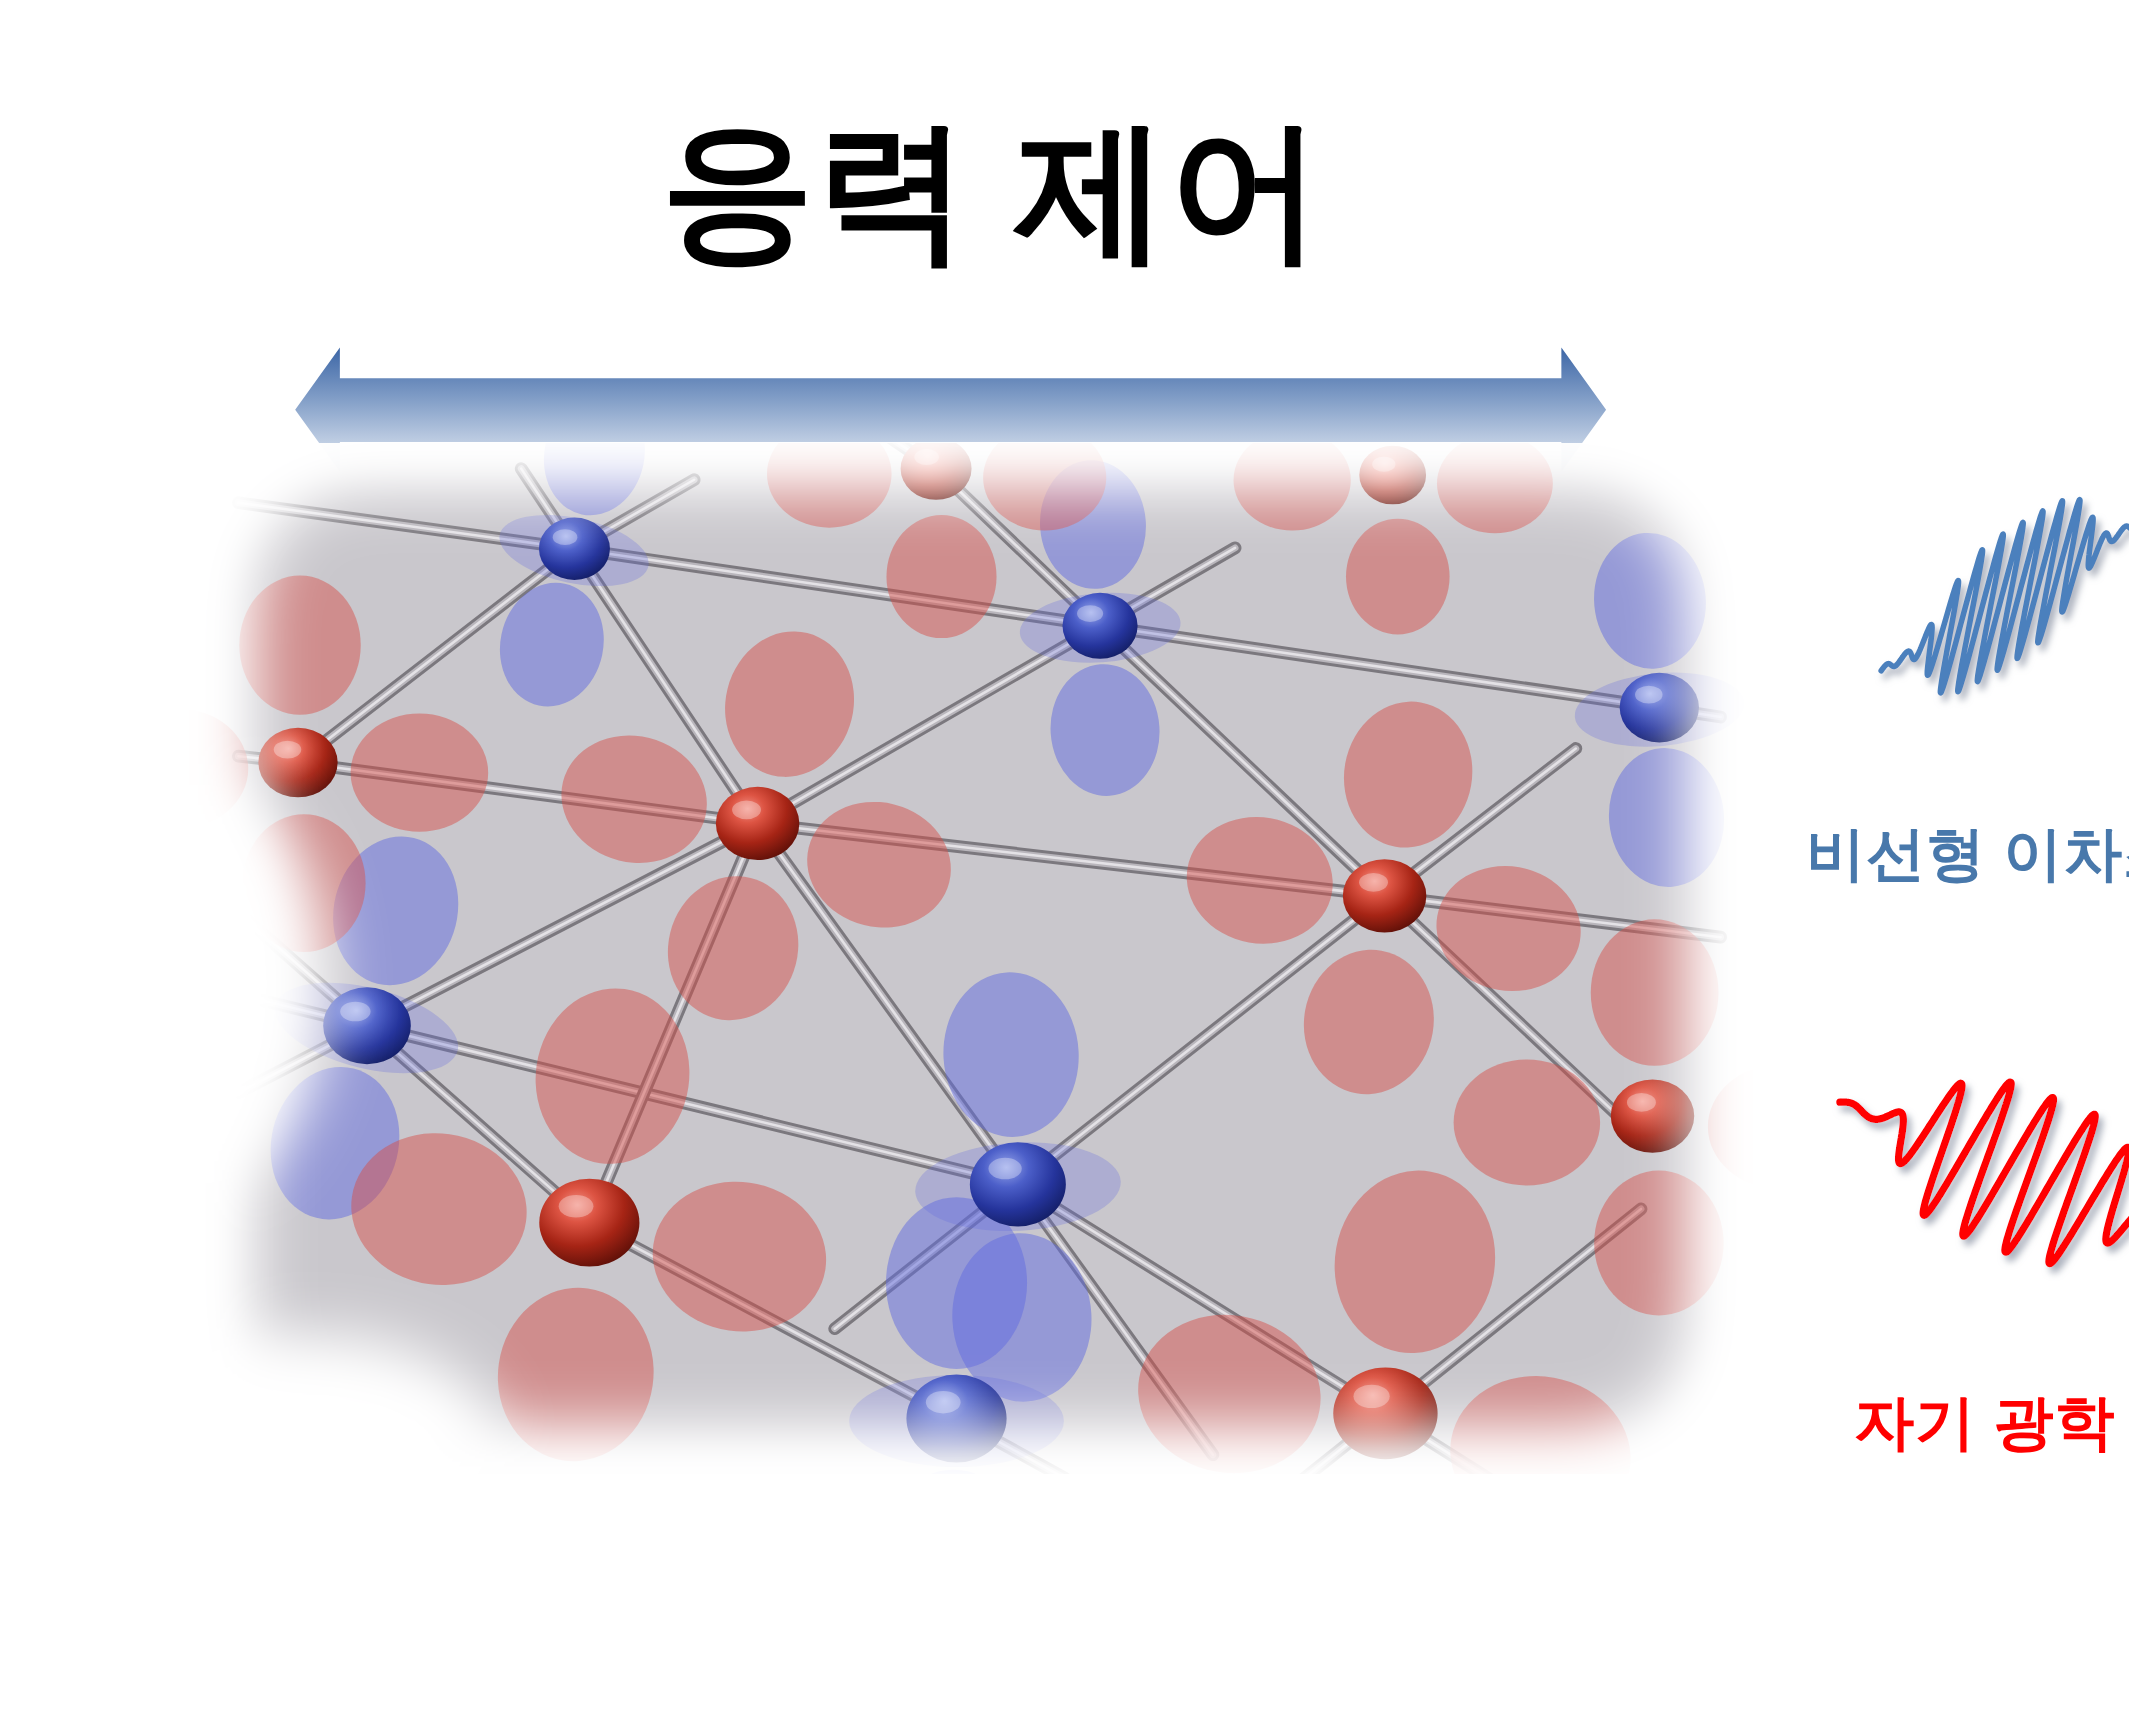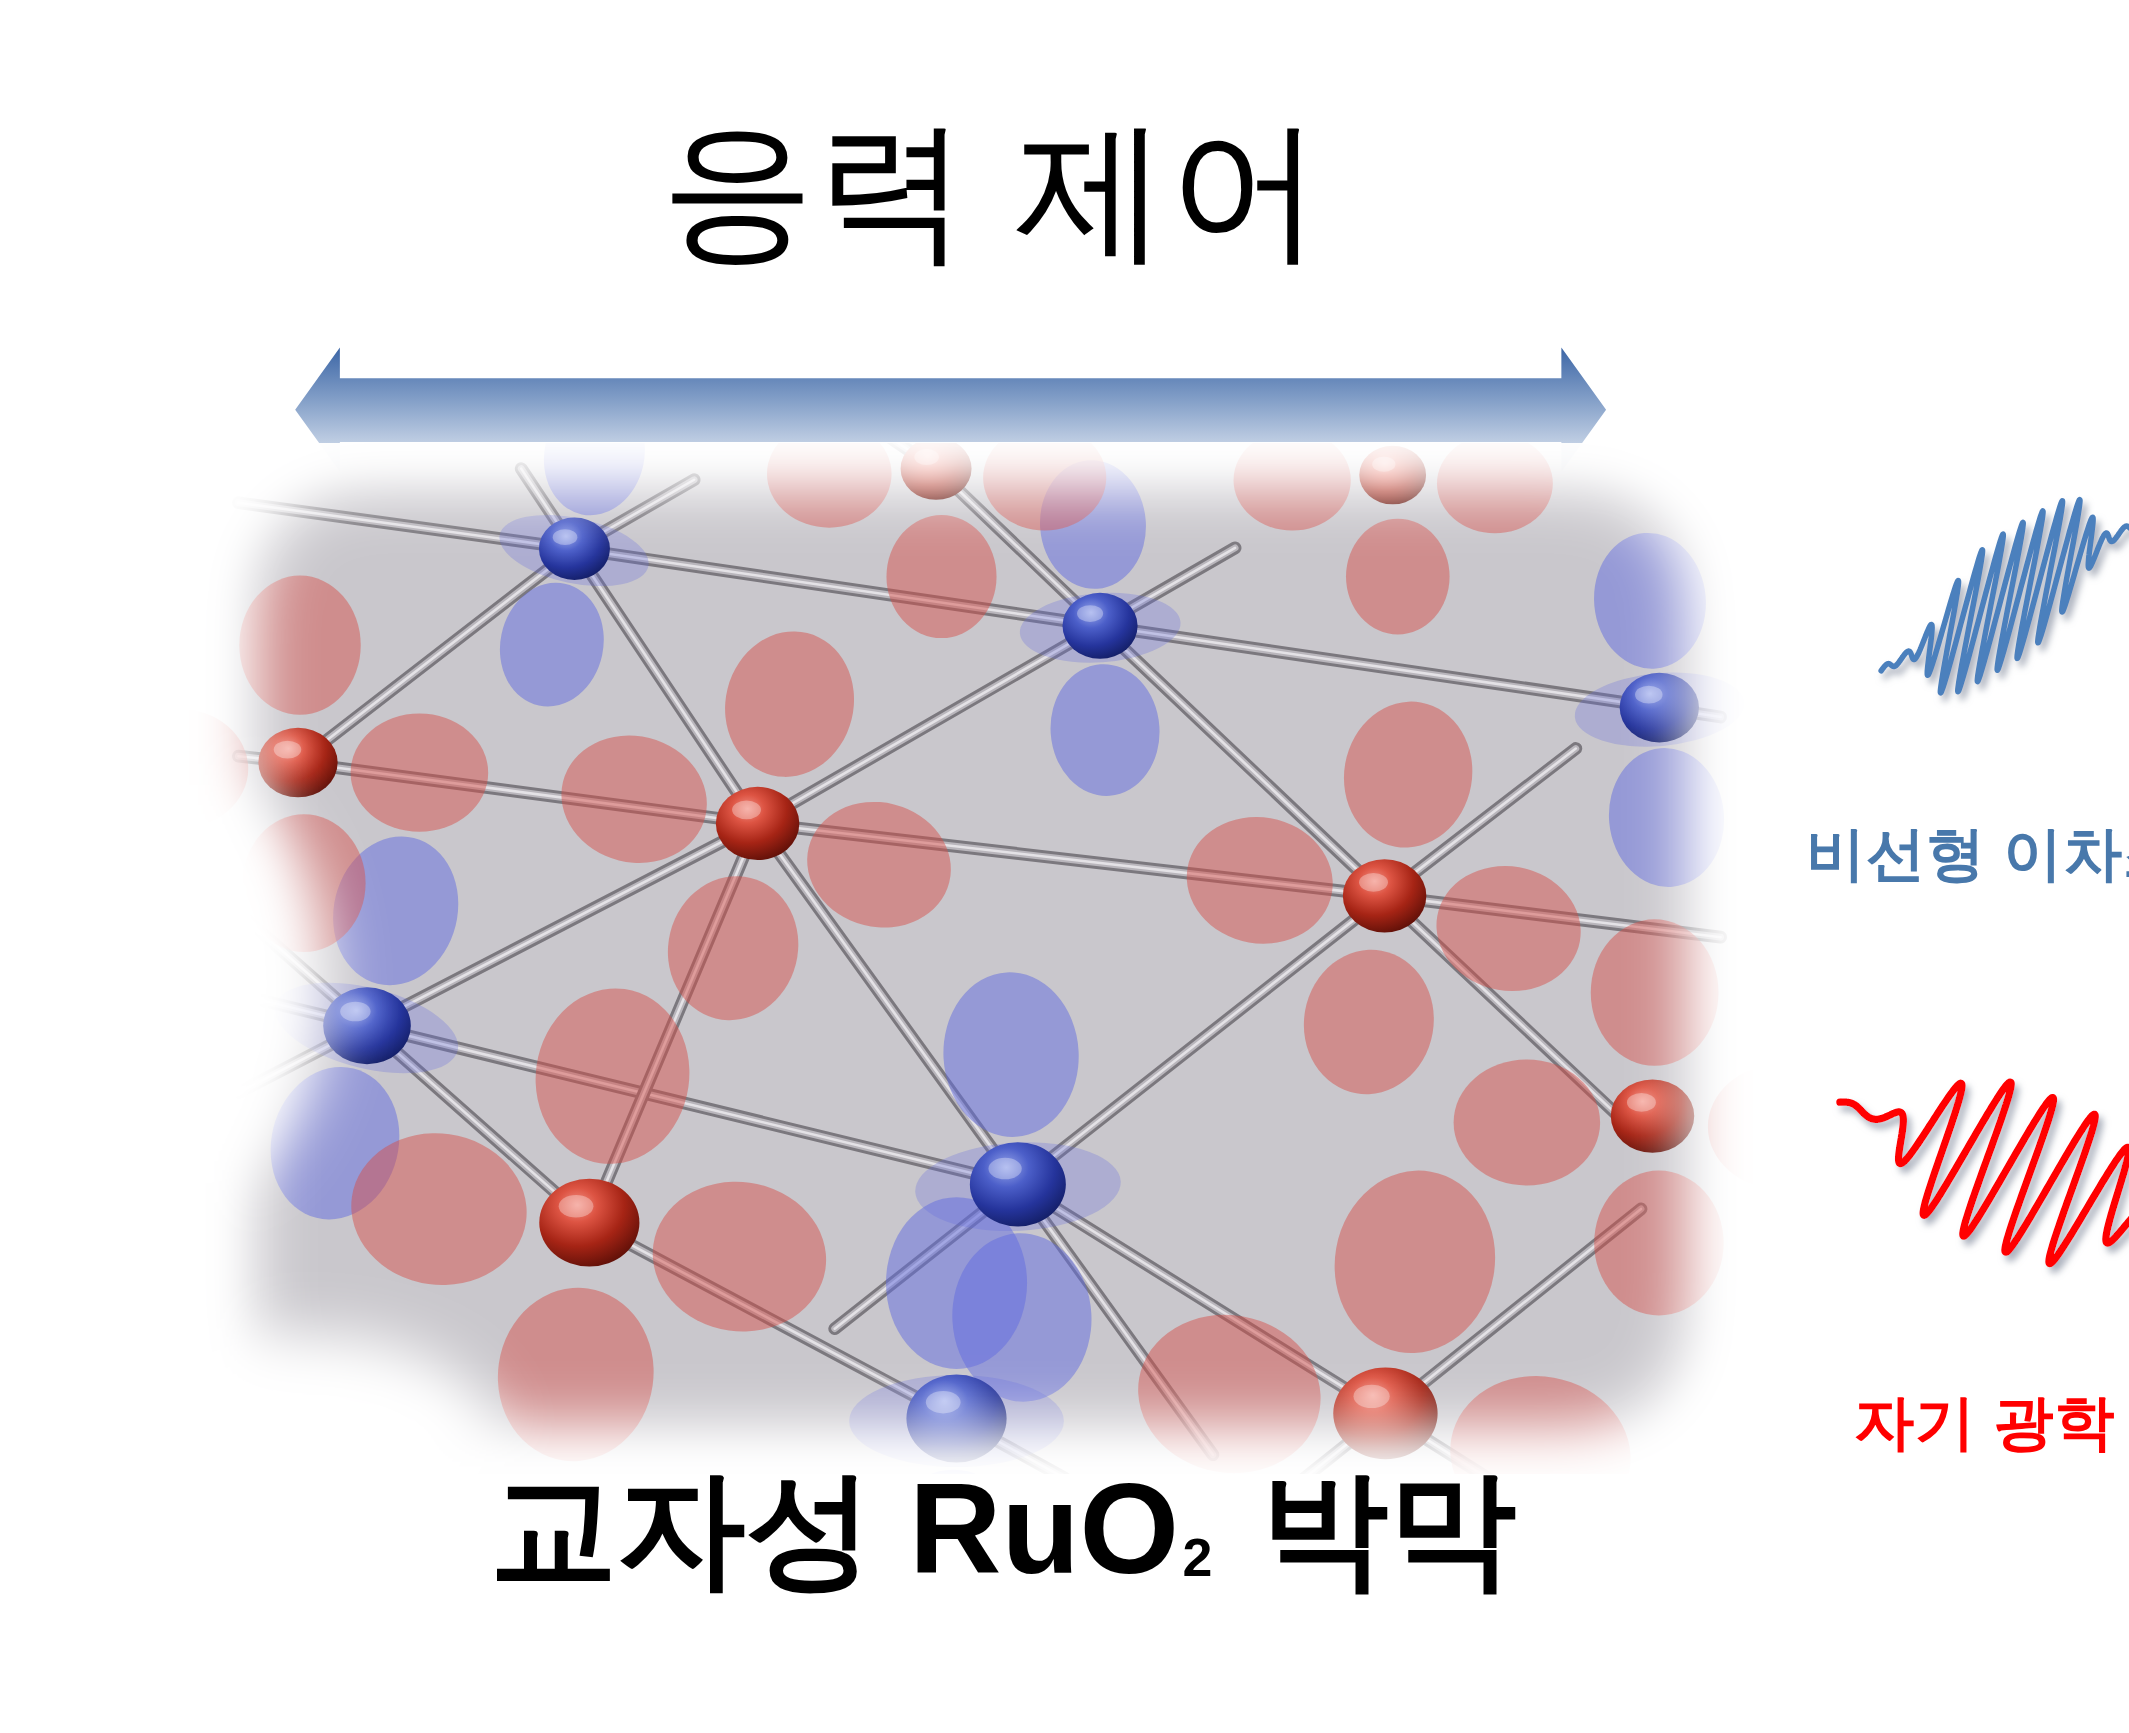--- a/index.html
+++ b/index.html
@@ -1,19 +1,19 @@
 <!DOCTYPE html>
 <html style="font-size:6.8px"><head>
 <meta charset="utf-8">
 <style>
   html,body{margin:0;padding:0;background:#ffffff;}
   .canvas{position:relative;width:2414px;height:1733px;background:#ffffff;overflow:hidden;
           font-family:"Liberation Sans", sans-serif;}
   .title{position:absolute;left:226px;top:106px;width:1533px;text-align:center;
-         font-size:153px;font-weight:400;color:#000;letter-spacing:1.7px;line-height:1.1;}
+         font-size:153px;font-weight:700;color:#000;letter-spacing:1.7px;line-height:1.1;}
   .arrow-svg{position:absolute;left:256px;top:324px;width:1405px;height:196px;}
   .lattice-svg{position:absolute;left:183px;top:443px;width:1576px;height:1031px;}
   .waves-svg{position:absolute;left:1725px;top:426px;width:681px;height:979px;}
   .caption{position:absolute;left:375px;top:1444px;width:1256px;text-align:center;
            font-size:128px;font-weight:800;color:#000;white-space:nowrap;}
   .caption .sub{font-size:0.42em;vertical-align:-0.06em;margin:0 5.1px 0 3.4px;}
   .caption .suffix{margin-left:43px;}
   .wave-label{position:absolute;width:575px;text-align:center;font-weight:700;white-space:nowrap;}
   .wave-label.blue{left:1767px;top:815px;font-size:59px;letter-spacing:0.9px;}
   .wave-label.red{left:1767px;top:1383px;font-size:60px;letter-spacing:0.9px;}
@@ -233,21 +233,20 @@
           <ellipse cx="-26" cy="-32" rx="34" ry="22" fill="#ffffff" opacity="0.32"></ellipse>
         </g>
       </g>
       <g>
         <path d="M -220 -220 L 3920 -220 L 3920 2640 L -220 2640 Z M 170 420 Q 170 110 470 110 L 3230 110 Q 3530 110 3530 420 L 3530 2000 Q 3530 2310 3230 2310 L 470 2310 Q 170 2310 170 2000 Z" fill="#ffffff" fill-rule="evenodd" filter="url(#soft70)"></path>
         <ellipse cx="40" cy="1270" rx="300" ry="480" fill="#ffffff" filter="url(#soft70)"></ellipse>
         <ellipse cx="300" cy="2340" rx="430" ry="250" fill="#ffffff" filter="url(#soft70)"></ellipse>
       </g>
     </svg>
 
-  <div class="caption" style="color: rgb(0, 0, 0);"><span>교자성 RuO</span><span class="sub">2</span><span class="suffix">박막</span></div>
 
   <svg class="waves-svg" viewBox="0 0 1600 2300" xmlns="http://www.w3.org/2000/svg">
       <defs>
         <filter id="wshadow" x="-30%" y="-30%" width="160%" height="160%">
           <feDropShadow dx="10" dy="14" stdDeviation="9" flood-color="#8f96a6" flood-opacity="0.75"></feDropShadow>
         </filter>
       </defs>
       <path d="M366.9 575.0 L367.8 573.8 L368.6 572.6 L369.5 571.4 L370.3 570.2 L371.2 569.1 L372.0 568.0 L372.8 566.9 L373.7 565.9 L374.5 564.9 L375.3 564.0 L376.0 563.1 L376.8 562.3 L377.6 561.6 L378.3 560.9 L379.0 560.3 L379.7 559.8 L380.4 559.4 L381.1 559.0 L381.7 558.7 L382.4 558.5 L383.0 558.3 L383.6 558.2 L384.2 558.2 L384.8 558.3 L385.3 558.4 L385.9 558.5 L386.4 558.7 L386.9 559.0 L387.4 559.3 L387.9 559.7 L388.4 560.0 L388.9 560.4 L389.4 560.8 L389.9 561.3 L390.4 561.7 L390.9 562.1 L391.4 562.6 L391.9 563.0 L392.3 563.3 L392.9 563.7 L393.4 564.0 L393.9 564.3 L394.4 564.5 L394.9 564.7 L395.5 564.9 L396.1 564.9 L396.7 564.9 L397.2 564.9 L397.9 564.8 L398.5 564.6 L399.1 564.3 L399.8 564.0 L400.5 563.5 L401.2 563.0 L401.9 562.5 L402.6 561.8 L403.4 561.1 L404.1 560.4 L404.9 559.5 L405.7 558.6 L406.5 557.6 L407.3 556.6 L408.2 555.5 L409.0 554.4 L409.9 553.3 L410.7 552.1 L411.6 550.9 L412.4 549.6 L413.3 548.4 L414.2 547.1 L415.1 545.8 L416.0 544.6 L416.8 543.3 L417.7 542.1 L418.6 540.8 L419.4 539.6 L420.3 538.5 L421.1 537.4 L421.9 536.3 L422.8 535.3 L423.6 534.3 L424.4 533.4 L425.1 532.6 L425.9 531.8 L426.6 531.2 L427.4 530.6 L428.1 530.0 L428.7 529.6 L429.4 529.3 L430.0 529.0 L430.7 528.9 L431.3 528.8 L431.8 528.8 L432.4 528.9 L432.9 529.2 L433.5 529.5 L433.9 529.8 L434.4 530.3 L434.9 530.9 L435.3 531.5 L435.7 532.2 L436.1 533.0 L436.5 533.9 L436.9 534.8 L437.3 535.7 L437.6 536.7 L438.0 537.7 L438.3 538.7 L438.7 539.8 L439.0 540.8 L439.3 541.9 L439.7 542.9 L440.1 543.8 L440.4 544.7 L440.8 545.6 L441.2 546.4 L441.6 547.1 L442.1 547.6 L442.6 548.1 L443.1 548.4 L443.6 548.6 L444.2 548.7 L444.8 548.5 L445.5 548.2 L446.2 547.7 L446.9 547.0 L447.7 546.1 L448.5 545.0 L449.4 543.7 L450.4 542.2 L451.3 540.4 L452.4 538.5 L453.5 536.3 L454.6 533.9 L455.8 531.4 L457.0 528.6 L458.3 525.7 L459.5 522.6 L460.9 519.4 L462.2 516.1 L463.6 512.6 L465.0 509.1 L466.4 505.5 L467.8 501.9 L469.2 498.4 L470.6 494.8 L472.0 491.3 L473.4 487.9 L474.7 484.7 L476.0 481.6 L477.3 478.7 L478.5 476.0 L479.6 473.6 L480.7 471.5 L481.7 469.7 L482.6 468.3 L483.4 467.2 L484.2 466.5 L484.8 466.2 L485.4 466.4 L485.8 467.0 L486.2 468.0 L486.4 469.5 L486.5 471.5 L486.6 473.9 L486.5 476.7 L486.3 480.0 L486.0 483.7 L485.7 487.8 L485.3 492.2 L484.7 496.9 L484.2 502.0 L483.5 507.3 L482.8 512.8 L482.1 518.4 L481.4 524.2 L480.6 530.1 L479.8 535.9 L479.1 541.7 L478.4 547.3 L477.7 552.8 L477.1 558.1 L476.5 563.0 L476.0 567.6 L475.6 571.8 L475.3 575.6 L475.2 578.8 L475.2 581.4 L475.3 583.5 L475.5 584.9 L475.9 585.6 L476.5 585.6 L477.3 584.9 L478.2 583.4 L479.3 581.2 L480.6 578.2 L482.0 574.4 L483.7 569.9 L485.4 564.7 L487.4 558.7 L489.5 552.1 L491.8 544.9 L494.2 537.1 L496.7 528.7 L499.3 519.9 L502.0 510.6 L504.8 501.0 L507.7 491.2 L510.6 481.1 L513.5 471.0 L516.4 460.9 L519.3 450.8 L522.2 440.9 L525.0 431.2 L527.8 421.9 L530.4 412.9 L532.9 404.5 L535.3 396.7 L537.6 389.5 L539.6 383.1 L541.5 377.4 L543.2 372.6 L544.7 368.8 L546.0 365.8 L547.0 363.9 L547.8 363.0 L548.3 363.2 L548.6 364.4 L548.7 366.7 L548.5 370.0 L548.1 374.3 L547.4 379.7 L546.5 386.1 L545.4 393.4 L544.1 401.5 L542.6 410.5 L541.0 420.2 L539.2 430.6 L537.2 441.6 L535.2 453.0 L533.0 464.9 L530.8 477.0 L528.5 489.3 L526.3 501.7 L524.0 514.1 L521.7 526.3 L519.6 538.3 L517.5 549.9 L515.5 561.1 L513.6 571.6 L511.9 581.5 L510.4 590.7 L509.1 599.0 L508.0 606.3 L507.1 612.6 L506.5 617.8 L506.1 621.9 L506.0 624.8 L506.2 626.5 L506.7 626.9 L507.5 626.1 L508.6 623.9 L509.9 620.5 L511.6 615.8 L513.5 609.9 L515.8 602.8 L518.3 594.5 L521.0 585.2 L524.0 574.8 L527.2 563.5 L530.6 551.4 L534.1 538.4 L537.8 524.9 L541.7 510.7 L545.6 496.1 L549.7 481.2 L553.7 466.1 L557.8 451.0 L561.9 435.8 L565.9 420.9 L569.9 406.2 L573.8 392.0 L577.5 378.3 L581.1 365.2 L584.5 352.9 L587.8 341.5 L590.8 331.0 L593.5 321.6 L596.0 313.3 L598.2 306.3 L600.2 300.5 L601.8 296.0 L603.1 292.9 L604.1 291.1 L604.7 290.8 L605.1 291.9 L605.1 294.3 L604.8 298.2 L604.2 303.4 L603.2 309.9 L602.0 317.6 L600.5 326.6 L598.8 336.6 L596.8 347.7 L594.6 359.8 L592.2 372.6 L589.7 386.2 L587.0 400.5 L584.2 415.2 L581.3 430.2 L578.3 445.5 L575.4 461.0 L572.4 476.4 L569.5 491.6 L566.6 506.6 L563.8 521.1 L561.2 535.1 L558.7 548.5 L556.3 561.0 L554.2 572.7 L552.3 583.4 L550.7 593.1 L549.3 601.5 L548.3 608.7 L547.5 614.6 L547.0 619.2 L546.9 622.3 L547.1 624.0 L547.6 624.2 L548.5 623.0 L549.7 620.3 L551.2 616.2 L553.1 610.7 L555.2 603.8 L557.7 595.6 L560.5 586.1 L563.5 575.4 L566.8 563.7 L570.4 550.9 L574.1 537.3 L578.0 522.8 L582.1 507.7 L586.3 492.0 L590.6 475.9 L595.0 459.5 L599.4 442.9 L603.8 426.3 L608.2 409.8 L612.5 393.6 L616.8 377.6 L620.9 362.2 L624.9 347.4 L628.8 333.4 L632.4 320.2 L635.8 307.9 L639.0 296.8 L641.9 286.7 L644.5 277.9 L646.8 270.4 L648.8 264.2 L650.5 259.5 L651.8 256.2 L652.8 254.3 L653.5 254.0 L653.8 255.1 L653.8 257.7 L653.5 261.7 L652.8 267.1 L651.8 273.9 L650.5 282.0 L649.0 291.3 L647.1 301.8 L645.1 313.3 L642.8 325.8 L640.3 339.2 L637.6 353.3 L634.8 368.0 L631.8 383.2 L628.8 398.8 L625.7 414.7 L622.7 430.6 L619.6 446.5 L616.5 462.3 L613.5 477.7 L610.6 492.8 L607.9 507.2 L605.3 521.0 L602.9 534.0 L600.7 546.1 L598.7 557.2 L597.0 567.2 L595.5 576.0 L594.3 583.6 L593.5 589.8 L593.0 594.6 L592.8 598.0 L592.9 600.0 L593.4 600.4 L594.2 599.4 L595.3 596.9 L596.8 593.0 L598.7 587.6 L600.8 580.8 L603.3 572.7 L606.0 563.3 L609.1 552.7 L612.3 541.0 L615.9 528.3 L619.6 514.6 L623.5 500.2 L627.6 485.0 L631.8 469.3 L636.1 453.1 L640.5 436.6 L645.0 419.9 L649.4 403.2 L653.9 386.5 L658.2 370.1 L662.5 354.0 L666.7 338.4 L670.8 323.3 L674.7 309.0 L678.3 295.6 L681.8 283.1 L685.0 271.6 L688.0 261.3 L690.7 252.2 L693.1 244.4 L695.2 237.9 L696.9 232.9 L698.3 229.3 L699.4 227.1 L700.1 226.4 L700.5 227.2 L700.6 229.5 L700.3 233.2 L699.7 238.4 L698.8 244.9 L697.6 252.8 L696.1 261.8 L694.3 272.1 L692.2 283.4 L690.0 295.8 L687.5 309.0 L684.9 322.9 L682.1 337.5 L679.2 352.7 L676.2 368.2 L673.1 384.1 L670.0 400.0 L666.9 415.9 L663.8 431.8 L660.8 447.3 L657.9 462.5 L655.1 477.1 L652.5 491.0 L650.0 504.2 L647.8 516.6 L645.7 527.9 L643.9 538.2 L642.4 547.2 L641.2 555.1 L640.3 561.6 L639.7 566.8 L639.4 570.5 L639.5 572.8 L639.9 573.6 L640.6 572.9 L641.7 570.7 L643.1 567.1 L644.8 562.1 L646.9 555.6 L649.3 547.8 L652.0 538.7 L655.0 528.4 L658.2 516.9 L661.7 504.4 L665.3 491.0 L669.2 476.7 L673.3 461.6 L677.5 446.0 L681.8 429.9 L686.1 413.5 L690.6 396.8 L695.0 380.1 L699.5 363.4 L703.9 346.9 L708.2 330.7 L712.4 315.0 L716.5 299.8 L720.4 285.4 L724.1 271.7 L727.7 259.0 L730.9 247.3 L734.0 236.7 L736.7 227.3 L739.2 219.2 L741.3 212.4 L743.2 207.0 L744.7 203.1 L745.8 200.6 L746.6 199.6 L747.1 200.0 L747.2 202.0 L747.0 205.4 L746.5 210.2 L745.7 216.4 L744.5 224.0 L743.0 232.8 L741.3 242.8 L739.3 253.9 L737.1 266.0 L734.7 279.0 L732.1 292.8 L729.4 307.2 L726.5 322.3 L723.5 337.7 L720.4 353.5 L717.3 369.4 L714.3 385.3 L711.2 401.2 L708.2 416.8 L705.2 432.0 L702.4 446.7 L699.7 460.8 L697.2 474.2 L694.9 486.7 L692.9 498.2 L691.0 508.7 L689.5 518.0 L688.2 526.1 L687.2 532.9 L686.5 538.3 L686.2 542.3 L686.2 544.9 L686.5 546.0 L687.2 545.7 L688.2 543.8 L689.5 540.5 L691.2 535.8 L693.2 529.6 L695.5 522.1 L698.1 513.3 L701.0 503.2 L704.2 492.1 L707.6 479.8 L711.2 466.6 L715.1 452.6 L719.1 437.8 L723.2 422.4 L727.5 406.4 L731.8 390.2 L736.2 373.7 L740.6 357.1 L745.0 340.5 L749.4 324.1 L753.7 308.0 L757.9 292.3 L762.0 277.2 L765.9 262.7 L769.6 249.1 L773.2 236.3 L776.5 224.6 L779.5 213.9 L782.3 204.4 L784.8 196.2 L786.9 189.3 L788.8 183.8 L790.3 179.7 L791.5 177.0 L792.4 175.8 L792.9 176.0 L793.1 177.7 L793.0 180.8 L792.5 185.4 L791.7 191.3 L790.7 198.5 L789.3 206.9 L787.7 216.6 L785.8 227.3 L783.7 239.0 L781.3 251.5 L778.8 264.9 L776.2 278.9 L773.4 293.4 L770.5 308.4 L767.6 323.6 L764.6 339.0 L761.7 354.5 L758.7 369.8 L755.8 384.8 L753.0 399.5 L750.3 413.8 L747.8 427.4 L745.4 440.2 L743.2 452.3 L741.2 463.4 L739.5 473.4 L738.0 482.4 L736.8 490.1 L735.8 496.6 L735.2 501.8 L734.9 505.7 L734.9 508.1 L735.3 509.2 L735.9 508.9 L736.9 507.1 L738.2 504.0 L739.8 499.5 L741.8 493.7 L744.0 486.7 L746.5 478.4 L749.2 469.0 L752.2 458.5 L755.5 447.1 L758.9 434.8 L762.5 421.7 L766.2 408.0 L770.1 393.8 L774.1 379.1 L778.1 364.2 L782.2 349.0 L786.3 333.9 L790.3 318.8 L794.4 303.9 L798.3 289.3 L802.2 275.1 L805.9 261.6 L809.4 248.6 L812.8 236.5 L816.0 225.2 L819.0 214.8 L821.7 205.5 L824.2 197.2 L826.5 190.1 L828.4 184.2 L830.1 179.5 L831.4 176.1 L832.5 173.9 L833.3 173.1 L833.8 173.5 L834.0 175.2 L833.9 178.1 L833.5 182.2 L832.9 187.4 L832.0 193.7 L830.9 201.0 L829.6 209.3 L828.1 218.5 L826.4 228.4 L824.5 238.9 L822.5 250.1 L820.4 261.7 L818.3 273.7 L816.0 285.9 L813.7 298.3 L811.5 310.7 L809.2 323.0 L807.0 335.1 L804.8 347.0 L802.8 358.4 L800.8 369.4 L799.0 379.8 L797.4 389.5 L795.9 398.5 L794.6 406.6 L793.5 413.9 L792.6 420.3 L791.9 425.7 L791.5 430.0 L791.3 433.3 L791.4 435.6 L791.7 436.8 L792.2 437.0 L793.0 436.1 L794.0 434.2 L795.3 431.2 L796.8 427.4 L798.5 422.6 L800.4 416.9 L802.4 410.5 L804.7 403.3 L807.1 395.5 L809.6 387.1 L812.2 378.1 L815.0 368.8 L817.8 359.1 L820.7 349.2 L823.6 339.1 L826.5 329.0 L829.4 318.9 L832.3 308.8 L835.2 299.0 L838.0 289.4 L840.7 280.1 L843.3 271.3 L845.8 262.9 L848.2 255.1 L850.5 247.9 L852.6 241.3 L854.6 235.3 L856.3 230.1 L858.0 225.6 L859.4 221.8 L860.7 218.8 L861.8 216.6 L862.7 215.1 L863.5 214.4 L864.1 214.4 L864.5 215.1 L864.7 216.5 L864.8 218.6 L864.8 221.2 L864.7 224.4 L864.4 228.2 L864.0 232.4 L863.5 237.0 L862.9 241.9 L862.3 247.2 L861.6 252.7 L860.9 258.3 L860.2 264.1 L859.4 269.9 L858.6 275.8 L857.9 281.6 L857.2 287.2 L856.5 292.7 L855.8 298.0 L855.3 303.1 L854.7 307.8 L854.3 312.2 L854.0 316.3 L853.7 320.0 L853.5 323.3 L853.4 326.1 L853.5 328.5 L853.6 330.5 L853.8 332.0 L854.2 333.0 L854.6 333.6 L855.2 333.8 L855.8 333.5 L856.6 332.8 L857.4 331.7 L858.3 330.3 L859.3 328.5 L860.4 326.4 L861.5 324.0 L862.7 321.3 L864.0 318.4 L865.3 315.3 L866.6 312.1 L868.0 308.7 L869.4 305.2 L870.8 301.6 L872.2 298.1 L873.6 294.5 L875.0 290.9 L876.4 287.4 L877.8 283.9 L879.1 280.6 L880.5 277.4 L881.7 274.3 L883.0 271.4 L884.2 268.6 L885.4 266.1 L886.5 263.7 L887.6 261.5 L888.7 259.6 L889.6 257.8 L890.6 256.3 L891.5 255.0 L892.3 253.9 L893.1 253.0 L893.8 252.3 L894.5 251.8 L895.2 251.5 L895.8 251.3 L896.4 251.4 L896.9 251.6 L897.4 251.9 L897.9 252.4 L898.4 252.9 L898.8 253.6 L899.2 254.4 L899.6 255.3 L899.9 256.2 L900.3 257.1 L900.7 258.1 L901.0 259.2 L901.3 260.2 L901.7 261.3 L902.0 262.3 L902.4 263.3 L902.7 264.3 L903.1 265.2 L903.5 266.1 L903.9 267.0 L904.3 267.8 L904.7 268.5 L905.1 269.1 L905.6 269.7 L906.1 270.2 L906.5 270.5 L907.1 270.8 L907.6 271.1 L908.2 271.2 L908.7 271.2 L909.3 271.1 L910.0 271.0 L910.6 270.7 L911.3 270.4 L911.9 270.0 L912.6 269.4 L913.4 268.8 L914.1 268.2 L914.9 267.4 L915.6 266.6 L916.4 265.7 L917.2 264.7 L918.1 263.7 L918.9 262.6 L919.7 261.5 L920.6 260.4 L921.4 259.2 L922.3 257.9 L923.2 256.7 L924.0 255.4 L924.9 254.2 L925.8 252.9 L926.7 251.6 L927.6 250.4 L928.4 249.1 L929.3 247.9 L930.1 246.7 L931.0 245.6 L931.8 244.5 L932.7 243.4 L933.5 242.4 L934.3 241.4 L935.1 240.5 L935.9 239.6 L936.6 238.9 L937.4 238.2 L938.1 237.5 L938.8 237.0 L939.5 236.5 L940.2 236.0 L940.9 235.7 L941.5 235.4 L942.1 235.2 L942.8 235.1 L943.3 235.1 L943.9 235.1 L944.5 235.1 L945.1 235.3 L945.6 235.5 L946.1 235.7 L946.6 236.0 L947.1 236.3 L947.7 236.7 L948.1 237.0 L948.6 237.4 L949.1 237.9 L949.6 238.3 L950.1 238.7 L950.6 239.2 L951.1 239.6 L951.6 240.0 L952.1 240.3 L952.6 240.7 L953.1 241.0 L953.6 241.3 L954.1 241.5 L954.7 241.6 L955.2 241.7 L955.8 241.8 L956.4 241.8 L957.0 241.7 L957.6 241.5 L958.3 241.3 L958.9 241.0 L959.6 240.6 L960.3 240.2 L961.0 239.7 L961.7 239.1 L962.4 238.4 L963.2 237.7 L964.0 236.9 L964.7 236.0 L965.5 235.1 L966.3 234.1 L967.2 233.1 L968.0 232.0 L968.8 230.9 L969.7 229.8 L970.5 228.6 L971.4 227.4 L972.2 226.2 L973.1 225.0 " fill="none" stroke="#4b80bd" stroke-width="13" stroke-linecap="round" stroke-linejoin="round" filter="url(#wshadow)"></path>
       <path d="M269.9 1588.7 L271.0 1588.7 L272.1 1588.6 L273.3 1588.6 L274.4 1588.5 L275.5 1588.5 L276.6 1588.5 L277.7 1588.5 L278.8 1588.5 L279.9 1588.5 L281.0 1588.5 L282.1 1588.5 L283.2 1588.5 L284.3 1588.6 L285.3 1588.7 L286.4 1588.8 L287.4 1588.9 L288.5 1589.0 L289.5 1589.1 L290.5 1589.3 L291.5 1589.5 L292.5 1589.7 L293.5 1590.0 L294.5 1590.2 L295.5 1590.5 L296.4 1590.8 L297.4 1591.2 L298.3 1591.5 L299.2 1591.9 L300.1 1592.3 L301.0 1592.7 L301.9 1593.2 L302.8 1593.7 L303.7 1594.2 L304.5 1594.7 L305.4 1595.2 L306.2 1595.8 L307.1 1596.4 L307.9 1597.0 L308.7 1597.6 L309.5 1598.2 L310.3 1598.9 L311.1 1599.6 L311.8 1600.3 L312.6 1601.0 L313.4 1601.7 L314.1 1602.4 L314.9 1603.2 L315.6 1603.9 L316.4 1604.7 L317.1 1605.4 L317.9 1606.2 L318.6 1607.0 L319.4 1607.8 L320.1 1608.5 L320.8 1609.3 L321.6 1610.1 L322.3 1610.9 L323.1 1611.6 L323.8 1612.4 L324.5 1613.2 L325.3 1613.9 L326.0 1614.7 L326.8 1615.4 L327.6 1616.1 L328.3 1616.8 L329.1 1617.5 L329.9 1618.2 L330.7 1618.9 L331.5 1619.6 L332.3 1620.2 L333.1 1620.8 L333.9 1621.5 L334.7 1622.1 L335.5 1622.6 L336.4 1623.2 L337.2 1623.7 L338.1 1624.2 L339.0 1624.7 L339.9 1625.2 L340.8 1625.6 L341.7 1626.0 L342.6 1626.4 L343.5 1626.8 L344.5 1627.1 L345.4 1627.4 L346.4 1627.7 L347.4 1628.0 L348.4 1628.2 L349.4 1628.4 L350.4 1628.5 L351.4 1628.7 L352.5 1628.8 L353.6 1628.8 L354.6 1628.9 L355.7 1628.9 L356.8 1628.8 L358.0 1628.8 L359.1 1628.7 L360.3 1628.6 L361.5 1628.4 L362.7 1628.2 L363.9 1627.9 L365.1 1627.7 L366.4 1627.4 L367.6 1627.0 L368.9 1626.6 L370.2 1626.2 L371.5 1625.8 L372.8 1625.3 L374.1 1624.8 L375.5 1624.3 L376.9 1623.7 L378.2 1623.1 L379.6 1622.5 L381.0 1621.9 L382.4 1621.3 L383.8 1620.6 L385.2 1619.9 L386.6 1619.3 L388.1 1618.6 L389.5 1617.9 L390.9 1617.2 L392.3 1616.6 L393.7 1615.9 L395.1 1615.3 L396.5 1614.7 L397.8 1614.2 L399.2 1613.6 L400.5 1613.1 L401.8 1612.7 L403.1 1612.3 L404.3 1612.0 L405.5 1611.8 L406.7 1611.6 L407.9 1611.5 L409.0 1611.5 L410.0 1611.6 L411.0 1611.8 L412.0 1612.1 L412.9 1612.5 L413.8 1613.0 L414.5 1613.7 L415.3 1614.5 L416.0 1615.4 L416.6 1616.4 L417.1 1617.6 L417.6 1619.0 L418.0 1620.5 L418.3 1622.1 L418.6 1623.8 L418.8 1625.8 L419.0 1627.8 L419.0 1630.0 L419.0 1632.4 L419.0 1634.9 L418.8 1637.5 L418.7 1640.3 L418.4 1643.2 L418.1 1646.2 L417.8 1649.3 L417.3 1652.5 L416.9 1655.9 L416.4 1659.3 L415.9 1662.8 L415.3 1666.3 L414.7 1669.9 L414.2 1673.6 L413.5 1677.2 L412.9 1680.9 L412.3 1684.6 L411.7 1688.2 L411.1 1691.8 L410.6 1695.4 L410.0 1698.9 L409.5 1702.3 L409.1 1705.7 L408.7 1708.9 L408.4 1711.9 L408.1 1714.9 L407.9 1717.6 L407.8 1720.2 L407.8 1722.6 L407.9 1724.8 L408.1 1726.7 L408.4 1728.4 L408.8 1729.8 L409.4 1731.0 L410.0 1731.9 L410.9 1732.6 L411.8 1732.9 L412.9 1732.9 L414.1 1732.6 L415.5 1732.0 L417.1 1731.0 L418.7 1729.8 L420.6 1728.2 L422.6 1726.3 L424.7 1724.1 L427.0 1721.5 L429.5 1718.6 L432.0 1715.5 L434.8 1712.0 L437.6 1708.2 L440.6 1704.1 L443.7 1699.8 L447.0 1695.2 L450.3 1690.4 L453.8 1685.3 L457.3 1680.1 L461.0 1674.6 L464.7 1669.0 L468.5 1663.3 L472.3 1657.4 L476.2 1651.4 L480.1 1645.3 L484.1 1639.2 L488.1 1633.1 L492.0 1626.9 L496.0 1620.8 L499.9 1614.8 L503.8 1608.8 L507.6 1603.0 L511.4 1597.2 L515.1 1591.7 L518.7 1586.3 L522.2 1581.1 L525.6 1576.2 L528.9 1571.6 L532.0 1567.2 L535.0 1563.2 L537.8 1559.4 L540.5 1556.1 L543.0 1553.1 L545.3 1550.5 L547.4 1548.4 L549.3 1546.6 L551.0 1545.3 L552.5 1544.5 L553.8 1544.1 L554.8 1544.2 L555.6 1544.8 L556.3 1545.8 L556.6 1547.4 L556.8 1549.4 L556.7 1552.0 L556.4 1555.0 L555.9 1558.5 L555.1 1562.4 L554.2 1566.8 L553.0 1571.7 L551.6 1577.0 L550.0 1582.8 L548.3 1588.9 L546.3 1595.5 L544.2 1602.4 L541.9 1609.7 L539.5 1617.2 L536.9 1625.1 L534.2 1633.3 L531.4 1641.7 L528.5 1650.3 L525.5 1659.1 L522.4 1668.0 L519.3 1677.1 L516.1 1686.3 L512.9 1695.5 L509.7 1704.8 L506.4 1714.1 L503.2 1723.3 L500.1 1732.4 L497.0 1741.4 L493.9 1750.3 L491.0 1759.0 L488.1 1767.5 L485.3 1775.8 L482.7 1783.8 L480.2 1791.5 L477.9 1798.9 L475.7 1805.9 L473.7 1812.5 L471.9 1818.7 L470.3 1824.5 L469.0 1829.8 L467.8 1834.7 L466.9 1839.0 L466.2 1842.9 L465.7 1846.2 L465.5 1848.9 L465.6 1851.2 L465.9 1852.8 L466.5 1853.9 L467.4 1854.4 L468.5 1854.4 L469.9 1853.7 L471.6 1852.5 L473.5 1850.7 L475.7 1848.4 L478.2 1845.4 L480.9 1842.0 L483.9 1838.0 L487.1 1833.5 L490.5 1828.5 L494.2 1822.9 L498.1 1817.0 L502.2 1810.6 L506.5 1803.7 L510.9 1796.5 L515.6 1788.9 L520.4 1780.9 L525.3 1772.6 L530.4 1764.1 L535.6 1755.3 L540.9 1746.3 L546.3 1737.1 L551.8 1727.8 L557.3 1718.3 L562.8 1708.8 L568.4 1699.2 L574.0 1689.6 L579.5 1680.0 L585.1 1670.5 L590.5 1661.1 L596.0 1651.9 L601.3 1642.8 L606.6 1633.9 L611.7 1625.3 L616.7 1616.9 L621.6 1608.8 L626.3 1601.1 L630.8 1593.7 L635.2 1586.7 L639.3 1580.1 L643.3 1574.0 L647.0 1568.3 L650.5 1563.2 L653.8 1558.5 L656.8 1554.4 L659.6 1550.8 L662.1 1547.7 L664.4 1545.3 L666.4 1543.4 L668.1 1542.1 L669.5 1541.4 L670.6 1541.4 L671.5 1541.9 L672.1 1543.0 L672.4 1544.7 L672.4 1547.0 L672.1 1549.9 L671.6 1553.4 L670.8 1557.5 L669.7 1562.1 L668.4 1567.3 L666.9 1572.9 L665.1 1579.1 L663.1 1585.8 L660.9 1593.0 L658.4 1600.5 L655.8 1608.5 L653.0 1616.9 L650.0 1625.7 L646.9 1634.8 L643.6 1644.1 L640.2 1653.8 L636.7 1663.6 L633.1 1673.7 L629.4 1684.0 L625.7 1694.3 L621.9 1704.8 L618.1 1715.3 L614.3 1725.9 L610.5 1736.4 L606.7 1746.9 L602.9 1757.3 L599.2 1767.6 L595.6 1777.8 L592.1 1787.7 L588.6 1797.4 L585.3 1806.9 L582.1 1816.1 L579.1 1824.9 L576.3 1833.4 L573.6 1841.6 L571.1 1849.3 L568.8 1856.6 L566.7 1863.4 L564.8 1869.8 L563.2 1875.6 L561.8 1880.9 L560.7 1885.7 L559.8 1890.0 L559.2 1893.6 L558.8 1896.7 L558.8 1899.2 L559.0 1901.1 L559.5 1902.5 L560.2 1903.2 L561.3 1903.3 L562.6 1902.7 L564.3 1901.6 L566.2 1899.9 L568.3 1897.6 L570.8 1894.7 L573.5 1891.3 L576.5 1887.3 L579.7 1882.7 L583.1 1877.7 L586.8 1872.1 L590.8 1866.0 L594.9 1859.5 L599.2 1852.6 L603.8 1845.2 L608.5 1837.5 L613.4 1829.4 L618.4 1820.9 L623.6 1812.2 L628.9 1803.2 L634.2 1794.0 L639.7 1784.6 L645.3 1775.1 L650.9 1765.4 L656.6 1755.6 L662.3 1745.7 L668.0 1735.9 L673.7 1726.0 L679.3 1716.2 L684.9 1706.5 L690.5 1697.0 L696.0 1687.6 L701.4 1678.3 L706.7 1669.3 L711.9 1660.6 L716.9 1652.1 L721.8 1644.0 L726.5 1636.3 L731.1 1628.9 L735.4 1621.9 L739.6 1615.3 L743.5 1609.3 L747.2 1603.7 L750.7 1598.6 L753.9 1594.0 L756.9 1589.9 L759.7 1586.5 L762.1 1583.5 L764.3 1581.2 L766.2 1579.4 L767.9 1578.3 L769.2 1577.7 L770.3 1577.8 L771.1 1578.5 L771.6 1579.7 L771.8 1581.6 L771.8 1584.1 L771.5 1587.1 L770.9 1590.8 L770.0 1595.0 L768.9 1599.7 L767.5 1605.0 L765.9 1610.8 L764.1 1617.1 L762.0 1623.9 L759.7 1631.2 L757.2 1638.9 L754.5 1647.0 L751.7 1655.5 L748.7 1664.3 L745.5 1673.5 L742.2 1682.9 L738.8 1692.7 L735.2 1702.6 L731.6 1712.7 L727.9 1723.0 L724.1 1733.4 L720.3 1744.0 L716.5 1754.5 L712.7 1765.1 L708.9 1775.6 L705.1 1786.1 L701.3 1796.6 L697.6 1806.8 L694.0 1817.0 L690.5 1826.9 L687.0 1836.6 L683.7 1846.0 L680.6 1855.2 L677.6 1864.0 L674.7 1872.4 L672.1 1880.5 L669.6 1888.2 L667.3 1895.4 L665.3 1902.2 L663.4 1908.5 L661.8 1914.3 L660.5 1919.5 L659.4 1924.3 L658.5 1928.4 L658.0 1932.0 L657.6 1935.0 L657.6 1937.5 L657.9 1939.3 L658.4 1940.5 L659.2 1941.1 L660.3 1941.2 L661.7 1940.6 L663.3 1939.4 L665.3 1937.6 L667.5 1935.2 L670.0 1932.3 L672.7 1928.7 L675.7 1924.7 L679.0 1920.0 L682.4 1914.9 L686.2 1909.3 L690.1 1903.2 L694.3 1896.6 L698.7 1889.6 L703.2 1882.2 L708.0 1874.4 L712.8 1866.2 L717.9 1857.8 L723.1 1849.0 L728.4 1840.0 L733.8 1830.8 L739.3 1821.4 L744.8 1811.8 L750.5 1802.1 L756.1 1792.3 L761.8 1782.5 L767.5 1772.7 L773.2 1762.9 L778.8 1753.1 L784.4 1743.5 L790.0 1733.9 L795.4 1724.6 L800.8 1715.4 L806.1 1706.5 L811.2 1697.8 L816.2 1689.5 L821.0 1681.4 L825.7 1673.8 L830.2 1666.5 L834.5 1659.6 L838.6 1653.2 L842.5 1647.2 L846.1 1641.8 L849.6 1636.8 L852.7 1632.3 L855.7 1628.4 L858.3 1625.1 L860.7 1622.3 L862.8 1620.1 L864.7 1618.5 L866.2 1617.5 L867.5 1617.1 L868.5 1617.3 L869.3 1618.1 L869.7 1619.5 L869.9 1621.5 L869.8 1624.1 L869.4 1627.3 L868.7 1631.0 L867.8 1635.4 L866.7 1640.2 L865.3 1645.6 L863.6 1651.5 L861.8 1657.8 L859.7 1664.7 L857.4 1672.0 L854.9 1679.7 L852.2 1687.8 L849.4 1696.2 L846.4 1705.0 L843.2 1714.1 L839.9 1723.5 L836.6 1733.1 L833.1 1742.9 L829.5 1752.9 L825.9 1763.0 L822.3 1773.2 L818.6 1783.5 L814.9 1793.8 L811.2 1804.1 L807.5 1814.3 L803.8 1824.5 L800.3 1834.6 L796.7 1844.5 L793.3 1854.2 L790.0 1863.7 L786.7 1873.0 L783.7 1882.0 L780.7 1890.6 L777.9 1899.0 L775.3 1906.9 L772.9 1914.5 L770.7 1921.6 L768.7 1928.3 L766.9 1934.5 L765.3 1940.3 L763.9 1945.5 L762.8 1950.2 L762.0 1954.4 L761.4 1958.0 L761.1 1961.1 L761.0 1963.6 L761.2 1965.5 L761.7 1966.9 L762.4 1967.7 L763.4 1967.9 L764.7 1967.5 L766.2 1966.6 L768.0 1965.1 L770.1 1963.0 L772.4 1960.4 L775.0 1957.3 L777.8 1953.6 L780.8 1949.5 L784.0 1944.9 L787.5 1939.8 L791.2 1934.3 L795.0 1928.4 L799.0 1922.1 L803.2 1915.5 L807.6 1908.5 L812.1 1901.2 L816.7 1893.7 L821.5 1885.9 L826.3 1877.9 L831.2 1869.7 L836.2 1861.4 L841.2 1853.0 L846.3 1844.5 L851.3 1836.0 L856.4 1827.4 L861.5 1818.9 L866.5 1810.4 L871.5 1802.1 L876.5 1793.8 L881.4 1785.7 L886.1 1777.8 L890.8 1770.2 L895.4 1762.7 L899.8 1755.6 L904.1 1748.7 L908.3 1742.2 L912.3 1736.0 L916.1 1730.1 L919.7 1724.7 L923.2 1719.7 L926.4 1715.1 L929.5 1710.9 L932.3 1707.2 L934.9 1704.0 L937.3 1701.2 L939.5 1698.9 L941.4 1697.1 L943.1 1695.8 L944.6 1694.9 L945.9 1694.6 L946.9 1694.7 L947.7 1695.3 L948.3 1696.4 L948.7 1698.0 L948.9 1700.0 L948.8 1702.5 L948.6 1705.4 L948.1 1708.7 L947.5 1712.3 L946.7 1716.4 L945.7 1720.8 L944.6 1725.6 L943.4 1730.7 L942.0 1736.0 L940.4 1741.7 L938.8 1747.6 L937.1 1753.6 L935.2 1759.9 L933.3 1766.4 L931.4 1772.9 L929.3 1779.6 L927.3 1786.4 L925.2 1793.2 L923.1 1800.1 L921.0 1806.9 L918.9 1813.8 L916.9 1820.5 L914.8 1827.2 L912.9 1833.8 L910.9 1840.3 L909.1 1846.6 L907.3 1852.8 L905.6 1858.8 L904.0 1864.6 L902.6 1870.1 L901.2 1875.4 L899.9 1880.5 L898.8 1885.2 L897.8 1889.7 L897.0 1893.9 L896.2 1897.8 L895.7 1901.4 L895.2 1904.7 L895.0 1907.6 L894.8 1910.3 L894.9 1912.6 L895.1 1914.5 L895.4 1916.2 L895.9 1917.5 L896.5 1918.5 L897.3 1919.2 L898.2 1919.6 L899.2 1919.7 L900.4 1919.5 L901.7 1919.1 L903.2 1918.3 L904.7 1917.3 L906.4 1916.1 L908.2 1914.7 L910.1 1913.0 L912.0 1911.1 L914.1 1909.1 L916.2 1906.9 L918.4 1904.5 L920.7 1902.1 L923.0 1899.4 L925.4 1896.7 L927.8 1894.0 L930.2 1891.1 L932.7 1888.2 L935.1 1885.3 L937.6 1882.3 L940.1 1879.3 L942.6 1876.4 L945.0 1873.5 L947.5 1870.6 L949.9 1867.7 L952.3 1865.0 L954.6 1862.3 L957.0 1859.7 L959.2 1857.2 L961.4 1854.8 L963.6 1852.5 L965.7 1850.3 L967.8 1848.2 L969.8 1846.3 L971.7 1844.6 L973.6 1842.9 L975.4 1841.4 L977.1 1840.1 L978.8 1838.9 L980.4 1837.8 L981.9 1836.9 L983.3 1836.1 L984.7 1835.5 L986.0 1835.1 L987.3 1834.7 L988.5 1834.5 L989.6 1834.5 L990.7 1834.5 L991.7 1834.7 L992.7 1835.0 L993.6 1835.4 L994.4 1835.9 L995.3 1836.6 L996.0 1837.3 L996.7 1838.1 L997.4 1839.0 L998.1 1839.9 L998.7 1841.0 L999.3 1842.1 L999.9 1843.2 L1000.4 1844.4 L1000.9 1845.7 L1001.4 1846.9 L1001.9 1848.3 L1002.4 1849.6 L1002.8 1851.0 L1003.3 1852.3 L1003.8 1853.7 L1004.2 1855.1 L1004.7 1856.5 L1005.1 1857.9 L1005.6 1859.3 L1006.0 1860.6 L1006.5 1862.0 L1007.0 1863.3 L1007.5 1864.7 L1008.0 1866.0 L1008.5 1867.2 L1009.0 1868.5 L1009.5 1869.7 L1010.1 1870.9 L1010.6 1872.1 L1011.2 1873.2 L1011.8 1874.3 L1012.4 1875.3 L1013.0 1876.4 L1013.7 1877.4 L1014.3 1878.3 L1015.0 1879.2 L1015.7 1880.1 L1016.4 1881.0 L1017.1 1881.8 L1017.8 1882.6 L1018.6 1883.3 L1019.3 1884.0 L1020.1 1884.7 L1020.9 1885.4 L1021.7 1886.0 L1022.6 1886.6 L1023.4 1887.1 L1024.3 1887.6 L1025.1 1888.1 L1026.0 1888.6 L1026.9 1889.0 L1027.8 1889.4 L1028.8 1889.8 L1029.7 1890.2 L1030.6 1890.5 L1031.6 1890.8 L1032.6 1891.1 L1033.6 1891.3 L1034.5 1891.6 L1035.6 1891.8 L1036.6 1892.0 L1037.6 1892.1 L1038.6 1892.3 L1039.7 1892.4 L1040.7 1892.5 L1041.8 1892.6 L1042.8 1892.7 L1043.9 1892.7 L1045.0 1892.7 L1046.1 1892.8 L1047.2 1892.8 L1048.3 1892.8 L1049.4 1892.8 L1050.5 1892.8 L1051.6 1892.7 L1052.7 1892.7 L1053.9 1892.6 L1055.0 1892.6 L1056.1 1892.5 L1057.2 1892.5 L1058.4 1892.4 L1059.5 1892.4 L1060.6 1892.3 L1061.7 1892.2 L1062.9 1892.2 L1064.0 1892.1 L1065.1 1892.1 L1066.2 1892.0 L1067.4 1892.0 L1068.5 1892.0 L1069.6 1892.0 L1070.7 1892.0 L1071.8 1892.0 L1072.9 1892.0 L1073.9 1892.1 L1075.0 1892.1 L1076.1 1892.2 L1077.1 1892.3 L1078.2 1892.4 L1079.2 1892.5 L1080.3 1892.7 L1081.3 1892.8 L1082.3 1893.0 L1083.3 1893.3 L1084.3 1893.5 L1085.3 1893.8 L1086.2 1894.0 L1087.2 1894.4 L1088.1 1894.7 L1089.1 1895.1 L1090.0 1895.4 L1090.9 1895.8 L1091.8 1896.3 L1092.7 1896.7 L1093.6 1897.2 L1094.4 1897.7 L1095.3 1898.2 L1096.1 1898.8 L1097.0 1899.3 L1097.8 1899.9 L1098.6 1900.5 L1099.4 1901.2 L1100.2 1901.8 L1101.0 1902.5 L1101.8 1903.1 L1102.6 1903.8 L1103.3 1904.5 L1104.1 1905.2 L1104.9 1906.0 L1105.6 1906.7 L1106.4 1907.5 L1107.1 1908.2 L1107.9 1909.0 L1108.6 1909.7 L1109.4 1910.5 L1110.1 1911.3 " fill="none" stroke="#ff0000" stroke-width="17" stroke-linecap="round" stroke-linejoin="round" filter="url(#wshadow)"></path>
     </svg>

